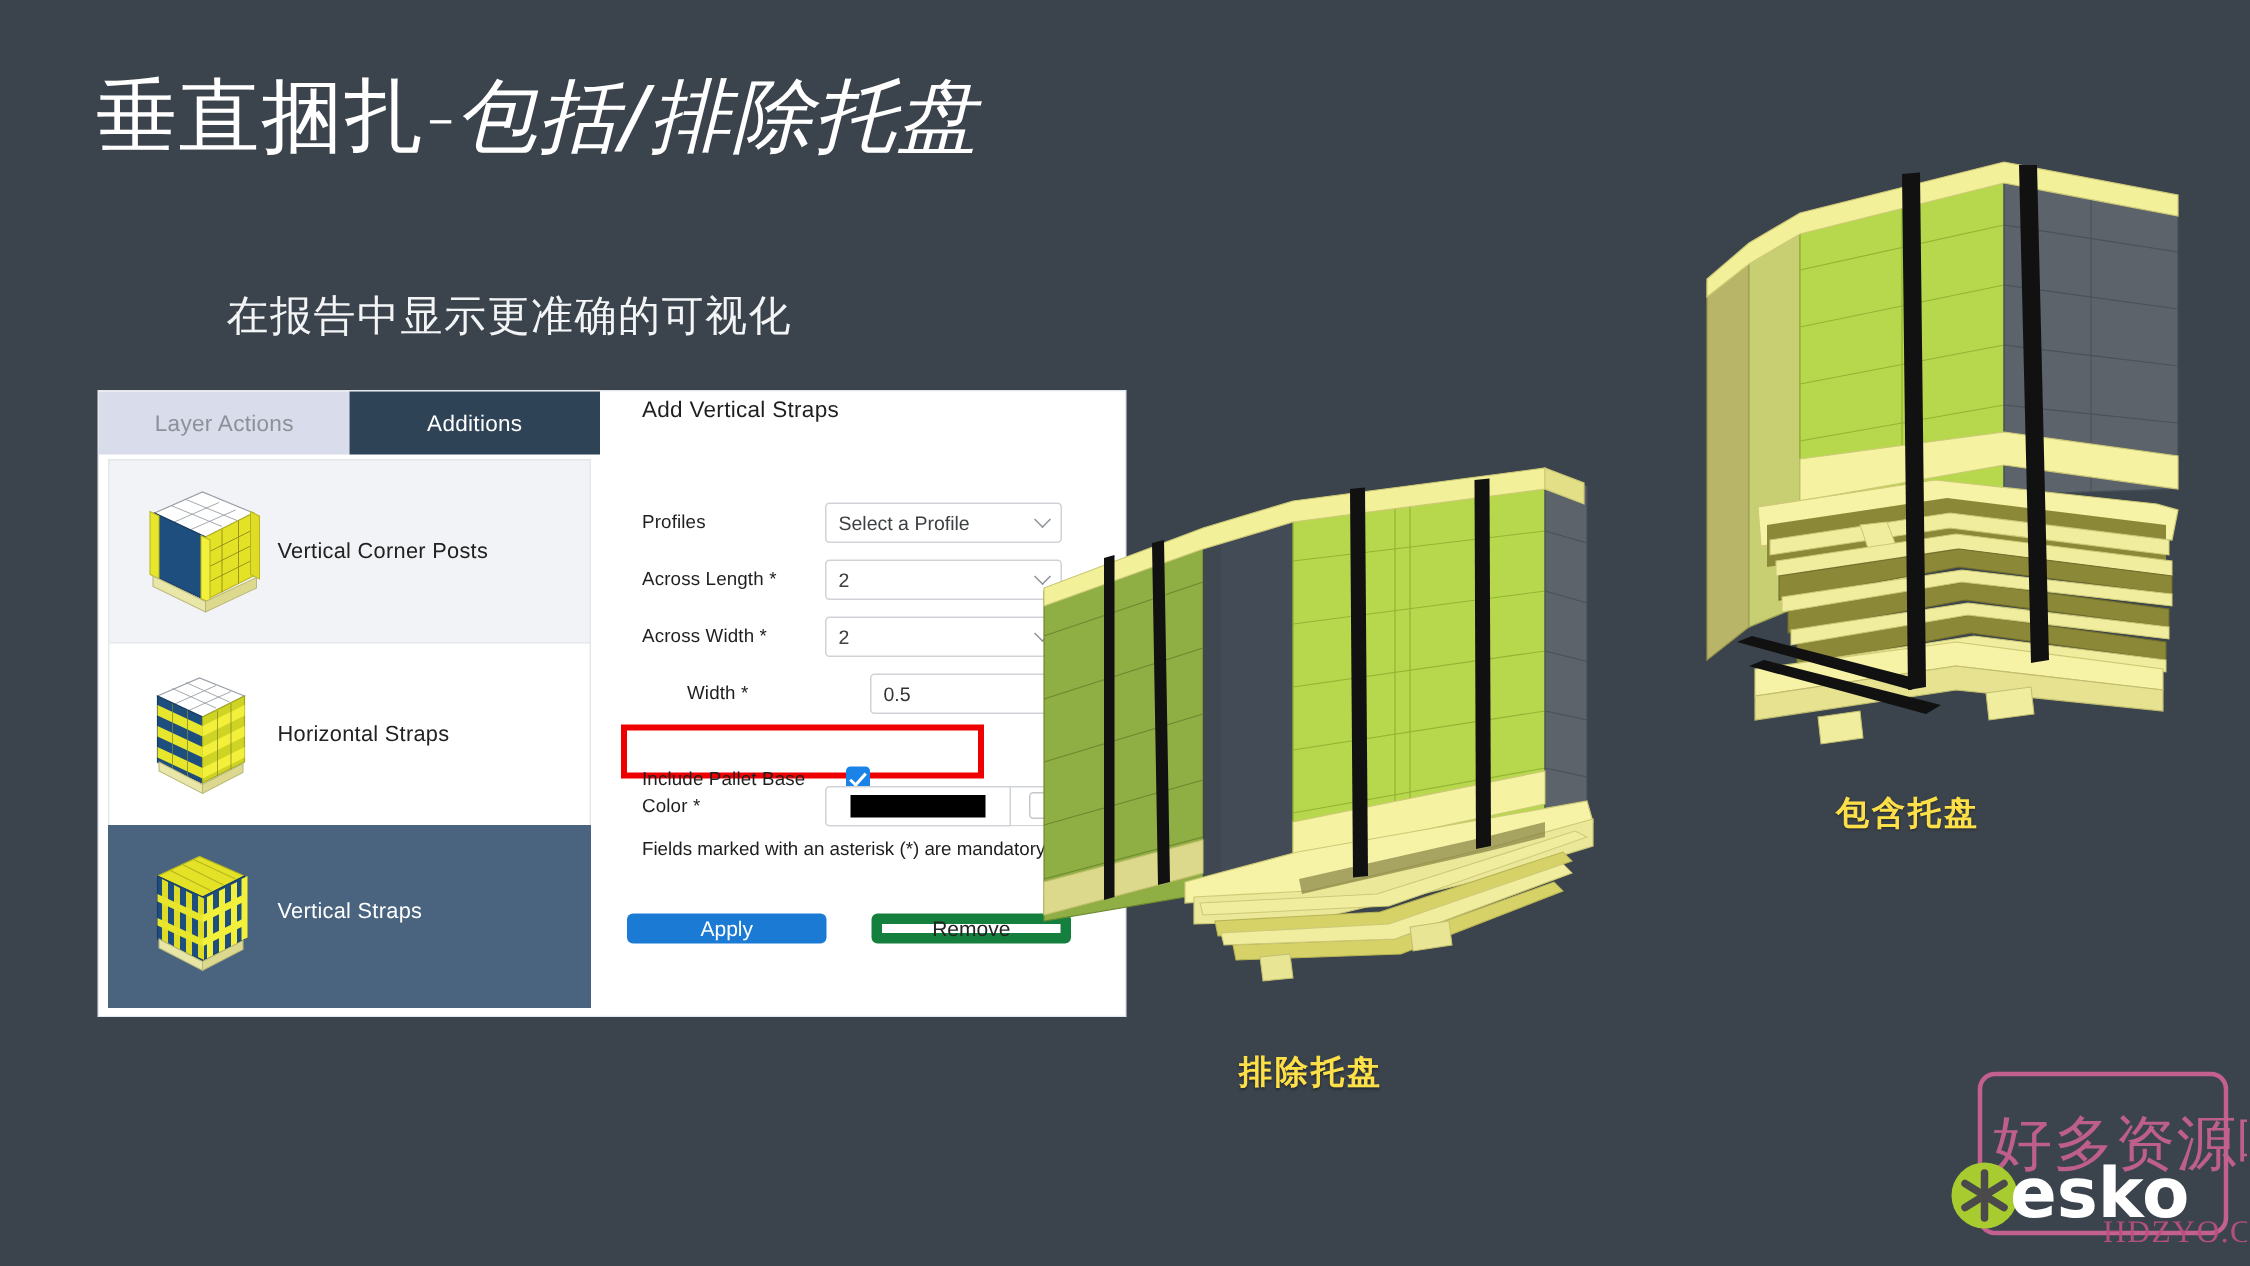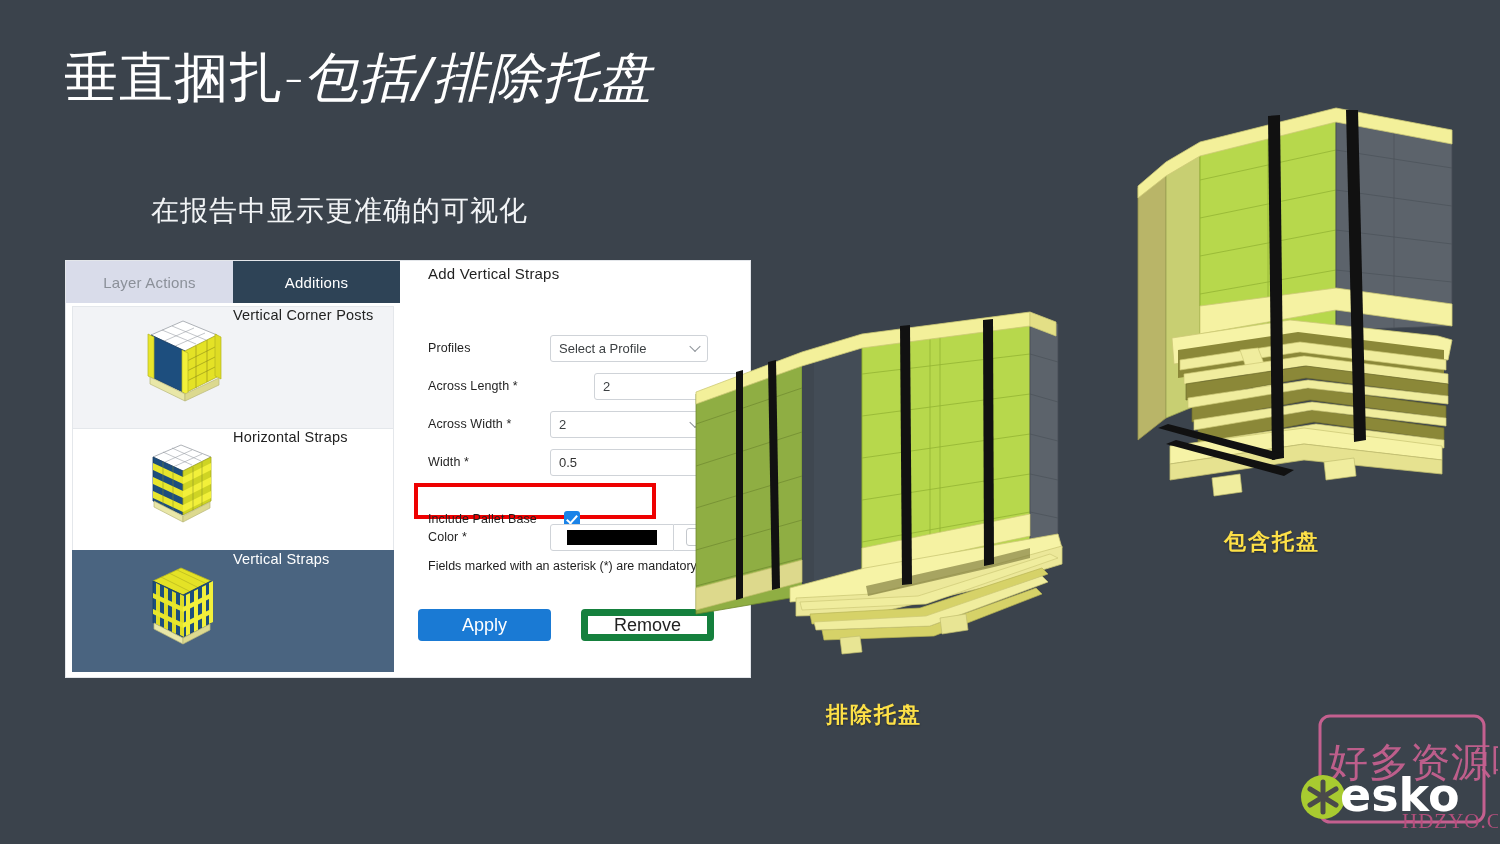--- a/index.html
+++ b/index.html
@@ -49,24 +49,23 @@
   .tabs { display: flex; height: 42px; width: 334px; }
   .tab {
     flex: 1 1 50%; display: flex; align-items: center; justify-content: center;
     font-size: 15px; letter-spacing: .2px; cursor: pointer; text-align: center;
   }
   .tab.inactive { background: #d9dcea; color: #8b9099; }
   .tab.active { background: #2e4356; color: #ffffff; }
 
   .add-list { width: 334px; height: 374px; padding: 3px 6px 0 6px; background:#fff; }
   .add-item {
-    position: relative; display: flex; 
+    position: relative; display: flex; align-items: center;
     height: 122px; border: 1px solid #e4e7eb; border-bottom: none;
     background: #fff;
-    padding-left: 48px;
   }
   .add-item:last-child { border-bottom: 7px solid #22c55e; }
   .add-item.shaded { background: #f2f3f6; }
   .add-item.selected { background: #4a6480; border-color: #4a6480; }
   .add-item .thumb { width: 112px; height: 108px; flex: 0 0 112px; position: relative; }
   .add-item .lbl { font-size: 14.5px; color: #222; letter-spacing: .2px; }
   .add-item.selected .lbl { color: #ffffff; }
 
   
   .iso { position:absolute; left:50%; top:50%; transform: translate(-50%,-50%); }
@@ -89,23 +88,23 @@
     display:flex; align-items:center; padding: 0 8px;
     font-size: 13px; color: #333;
   }
   .fctl.select .val { color: #3c4043; }
   .chev {
     position:absolute; right: 8px; top: 50%; width: 8px; height: 8px;
     border-right: 1.6px solid #8d9399; border-bottom: 1.6px solid #8d9399;
     transform: translateY(-70%) rotate(45deg);
   }
   #row-profiles { top: 72px; }
-  #row-acrosslength { top: 110px; gap: 44px; }
+  #row-acrosslength { top: 110px; }
   #row-acrosswidth { top: 148px; }
-  #row-width { top: 186px; }
+  #row-width { top: 186px; justify-content: flex-end; }
   #row-pallet { top: 223px; height: 36px; left: 14px; width: 240px; margin-top: 17px; }
   #row-color { top: 261px; }
   .note { position:absolute; left: 28px; top: 298px; font-size: 12.5px; color: #1d1d1d; }
 
   .highlight-box {
     position: absolute; left: 14px; top: 222px; width: 242px; height: 36px;
     border: 4px solid #ee0000; background:#fff;
   }
   #row-pallet .flabel { width: 150px; flex: 0 0 150px; font-size: 12.5px; padding-left: 14px; }
   .checkbox {
@@ -124,21 +123,21 @@
   }
   .color-swatch i { display:block; width: 90px; height: 15px; background: #000; }
   .color-picker {
     flex: 0 0 42px; border: 1px solid #cfd3d8; border-left: none; border-radius: 0 3px 3px 0;
     background: #fff; display:flex; align-items:center; justify-content:center;
   }
   .color-picker i { display:block; width: 18px; height: 18px; border: 1px solid #c4c8cd; border-radius: 3px; background:#fff; }
 
   .btn-row { position:absolute; left: 18px; top: 348px; display:flex; gap: 30px; }
   .btn {
-    font-size: 18px; border-radius: 4px; height: 32px; min-width: 133px;
+    font-size: 14px; border-radius: 4px; height: 20px; min-width: 133px;
     display:flex; align-items:center; justify-content:center; cursor: pointer;
   }
   .btn.primary { background: #1a7ad4; color: #fff; }
   .btn.secondary { background: #fff; color: #222; border: 7px solid #15803d; }
 
   
   .render { position: absolute; }
   #render-exclude { left: 690px; top: 296px; width: 390px; height: 380px; }
   #render-include { left: 1108px; top: 88px; width: 372px; height: 424px; }
 

